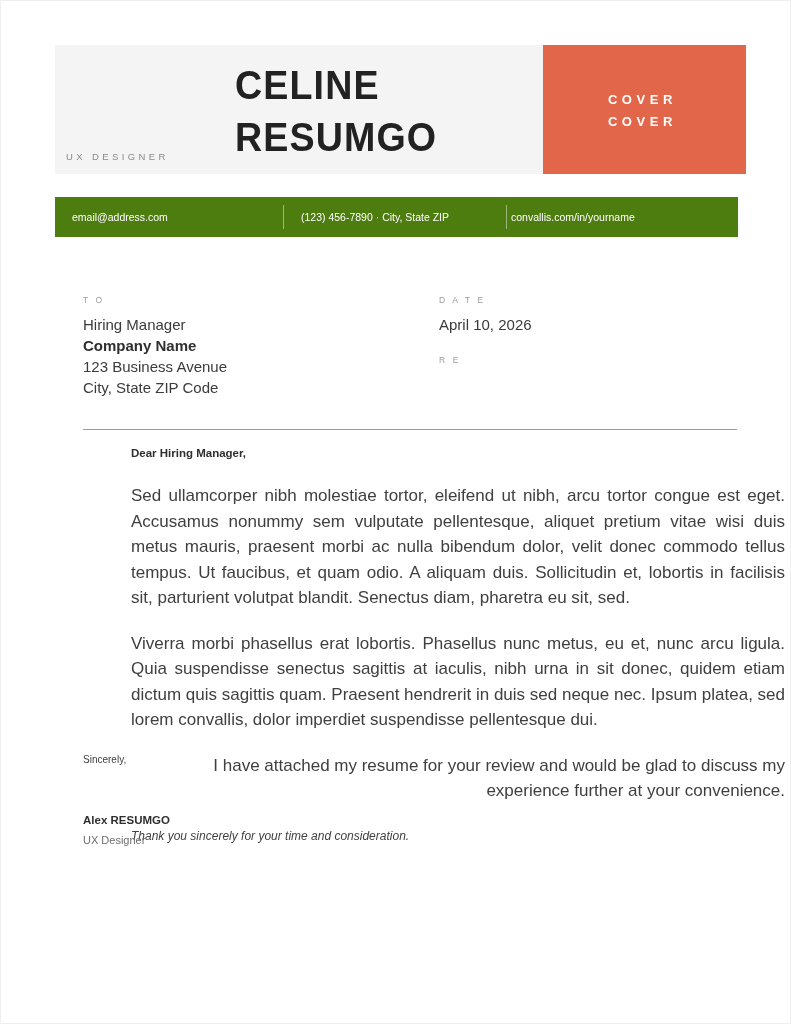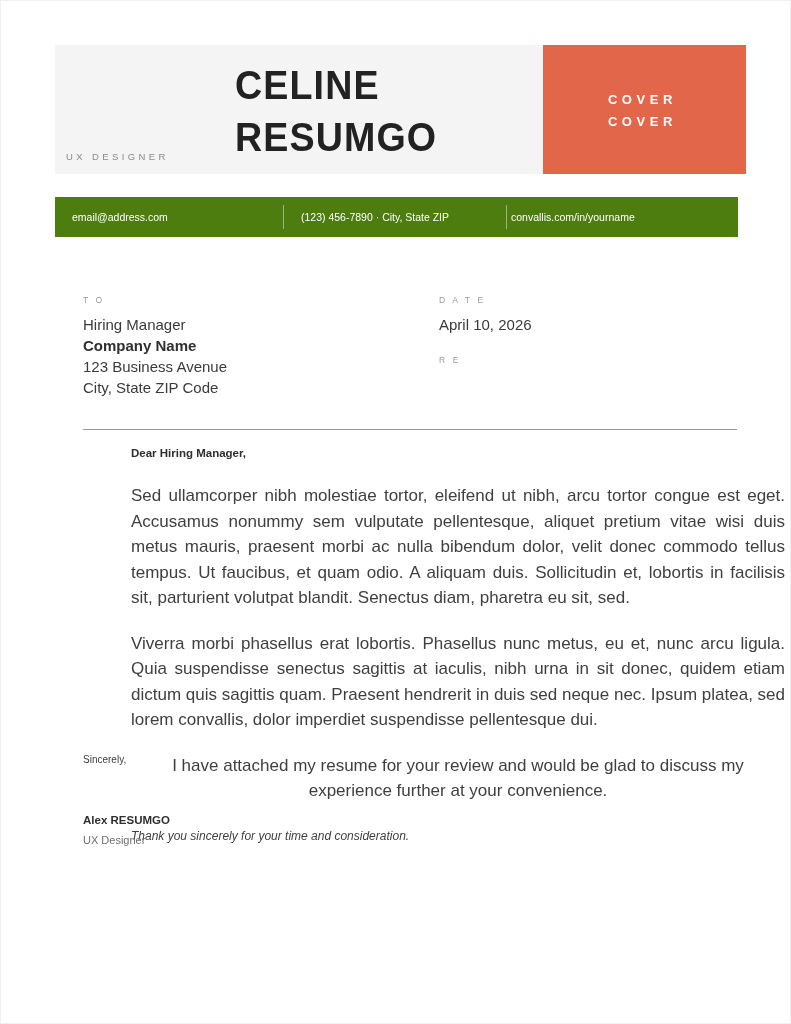--- a/index.html
+++ b/index.html
@@ -178,21 +178,21 @@
     color: #2f2f2f;
     margin-bottom: 24px;
   }
   .para {
     font-size: 17px;
     color: #3f3f3f;
     line-height: 25.5px;
     text-align: justify;
     margin: 0 0 20px 0;
   }
-  .para.nojustify { text-align: center; }
+  .para.nojustify { text-align: right; }
   .closing {
     font-size: 12px;
     color: #3f3f3f;
     line-height: 25.5px;
     margin: 0;
     font-style: italic;
   }
   .sincerely {
     position: absolute;
     left: 82px;

